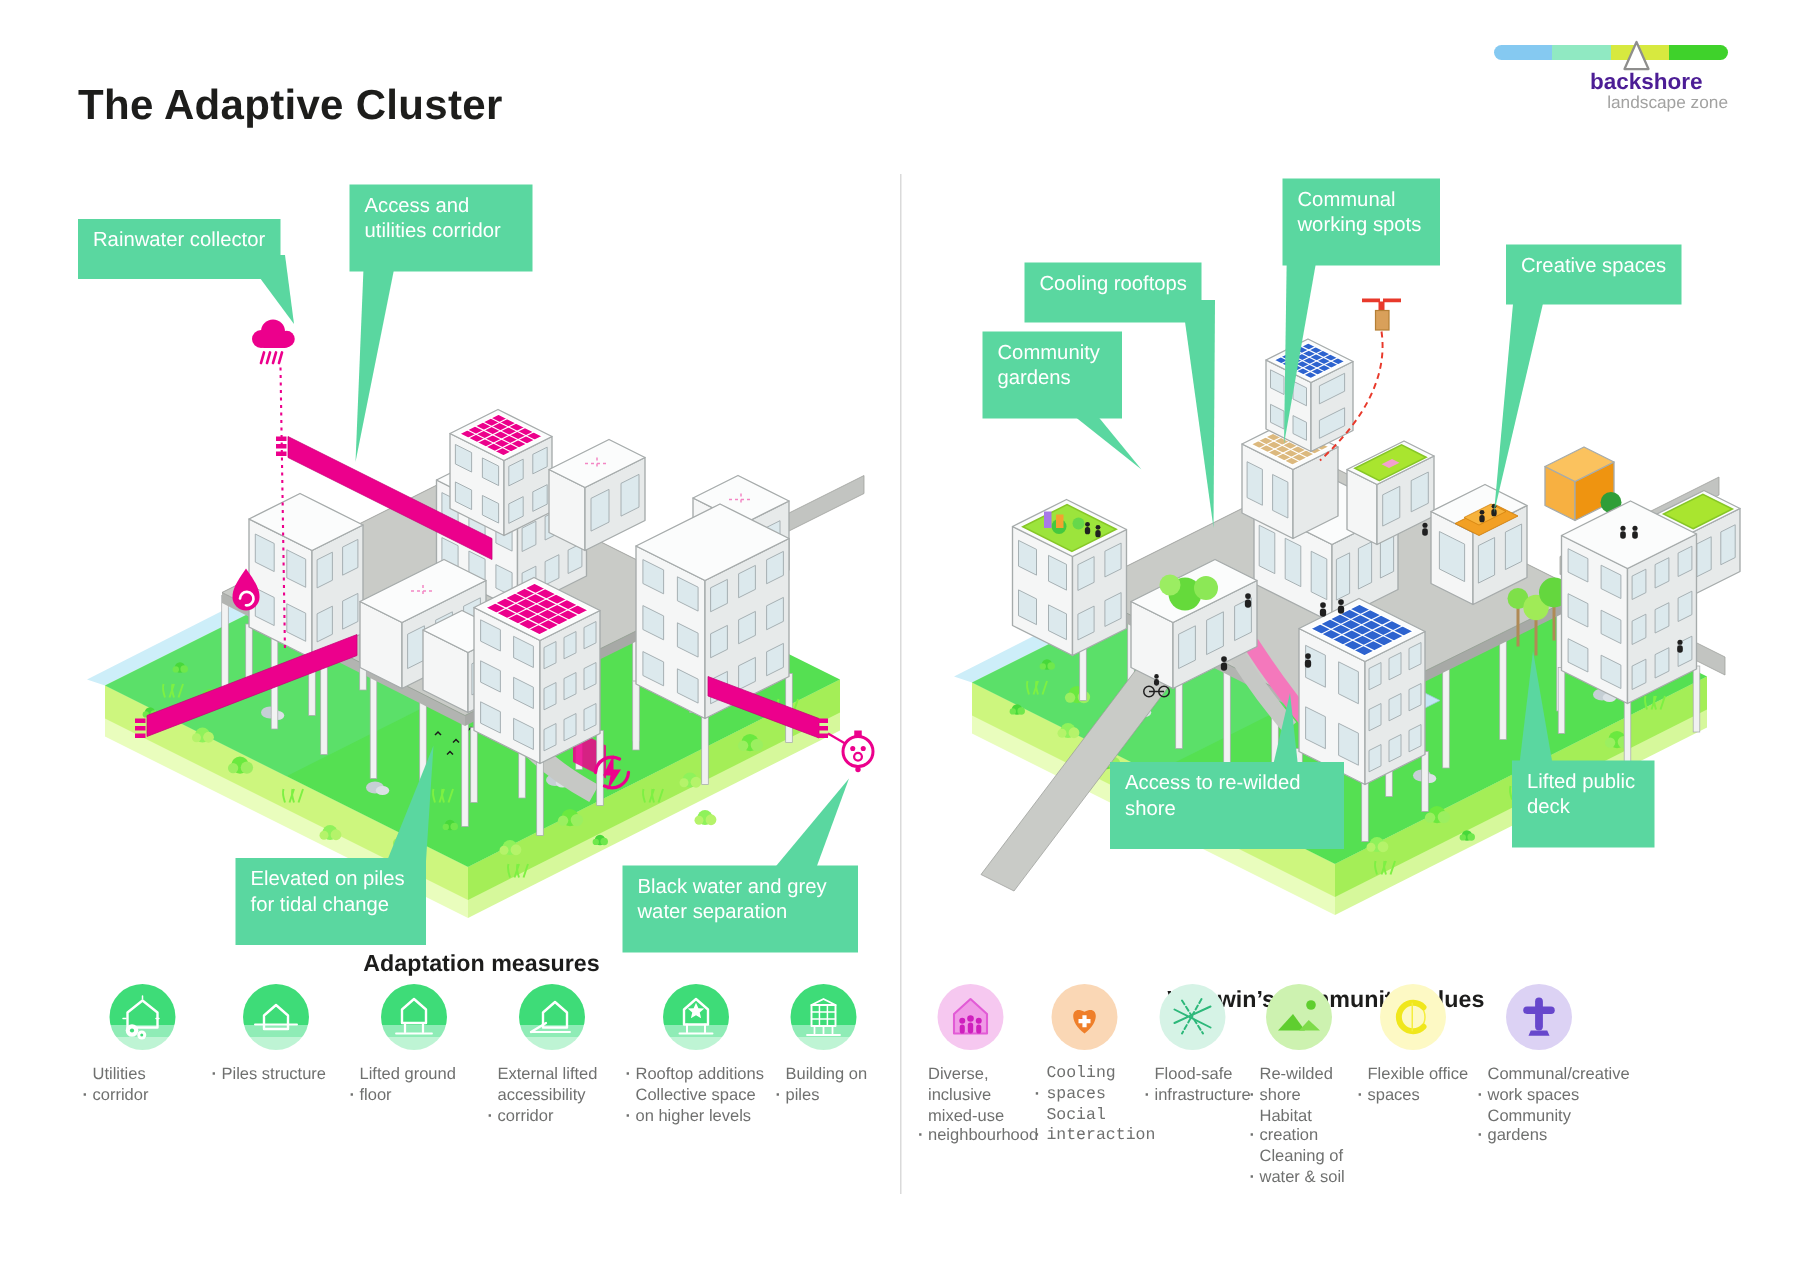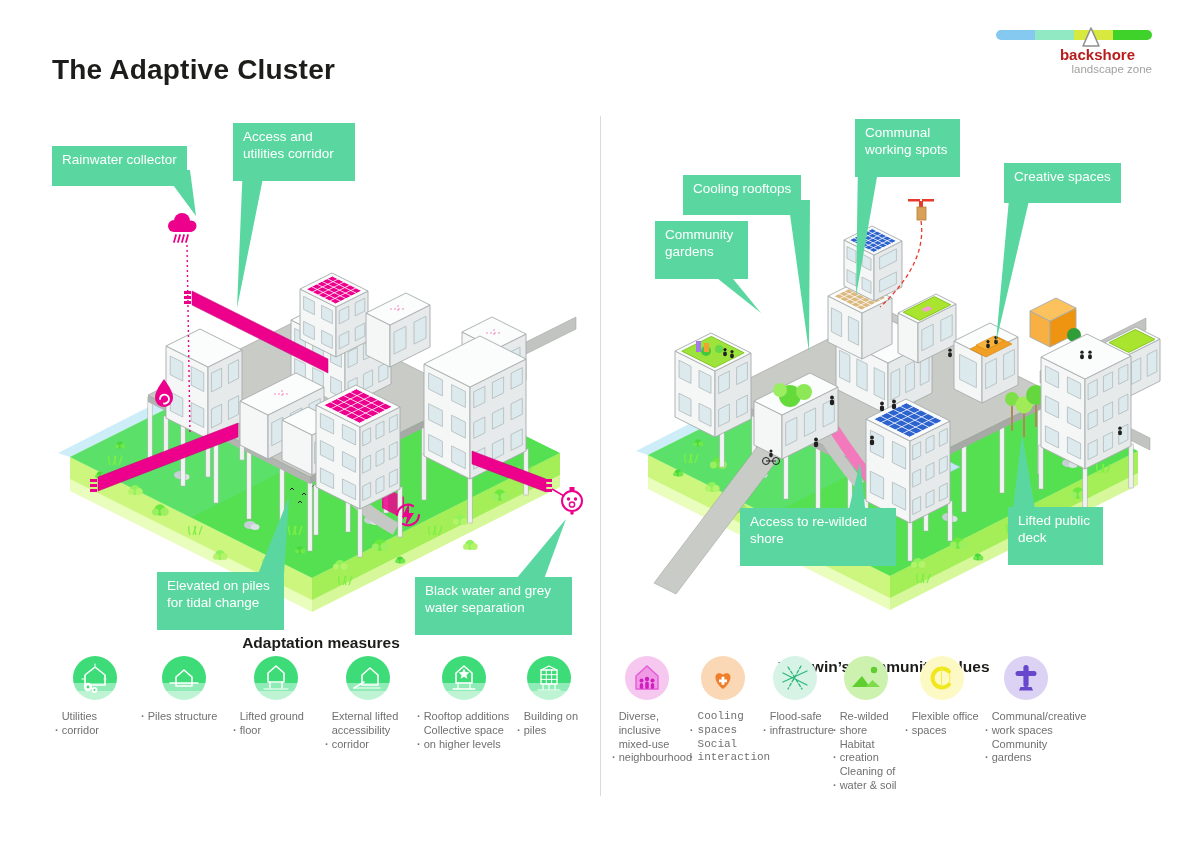--- a/index.html
+++ b/index.html
@@ -3,21 +3,21 @@
 <meta charset="utf-8">
 <style>
   html,body{margin:0;padding:0;background:#fff;}
   .stage{position:relative;width:1200px;height:850px;background:#ffffff;overflow:hidden;
          font-family:"Liberation Sans",sans-serif;color:#1d1d1b;}
   .title{position:absolute;left:52px;top:54px;font-size:28px;font-weight:bold;letter-spacing:.2px;color:#1d1d1b;}
   
   .zonebar{position:absolute;left:996px;top:30px;width:156px;height:10px;border-radius:5px;
     background:linear-gradient(90deg,#85c9f1 0 25%,#90e9c2 25% 50%,#d7e93f 50% 75%,#3fd22b 75% 100%);}
   .zonemarker{position:absolute;left:1080px;top:25px;}
-  .brand-name{position:absolute;left:1040px;top:46px;width:95px;text-align:right;font-weight:bold;font-size:15px;color:#b91c1c;}
+  .brand-name{position:absolute;left:1040px;top:46px;width:95px;text-align:right;font-weight:bold;font-size:15px;color:#4c1d95;}
   .brand-sub{position:absolute;left:1040px;top:63px;width:112px;text-align:right;font-size:11.5px;color:#a2a2a1;}
   .divider{position:absolute;left:600px;top:116px;width:1px;height:680px;background:#dadada;}
   
   .scene{position:absolute;z-index:1;}
   .tails{position:absolute;left:0;top:0;z-index:3;pointer-events:none;}
   
   .callout{position:absolute;z-index:4;background:#5ad7a0;color:#fff;font-size:13.5px;line-height:1.28;
            padding:5px 10px 18px;box-sizing:border-box;}
   
   .legend-title{position:absolute;font-weight:bold;font-size:15.5px;color:#1c1c1b;transform:translateX(-50%);z-index:6;}

